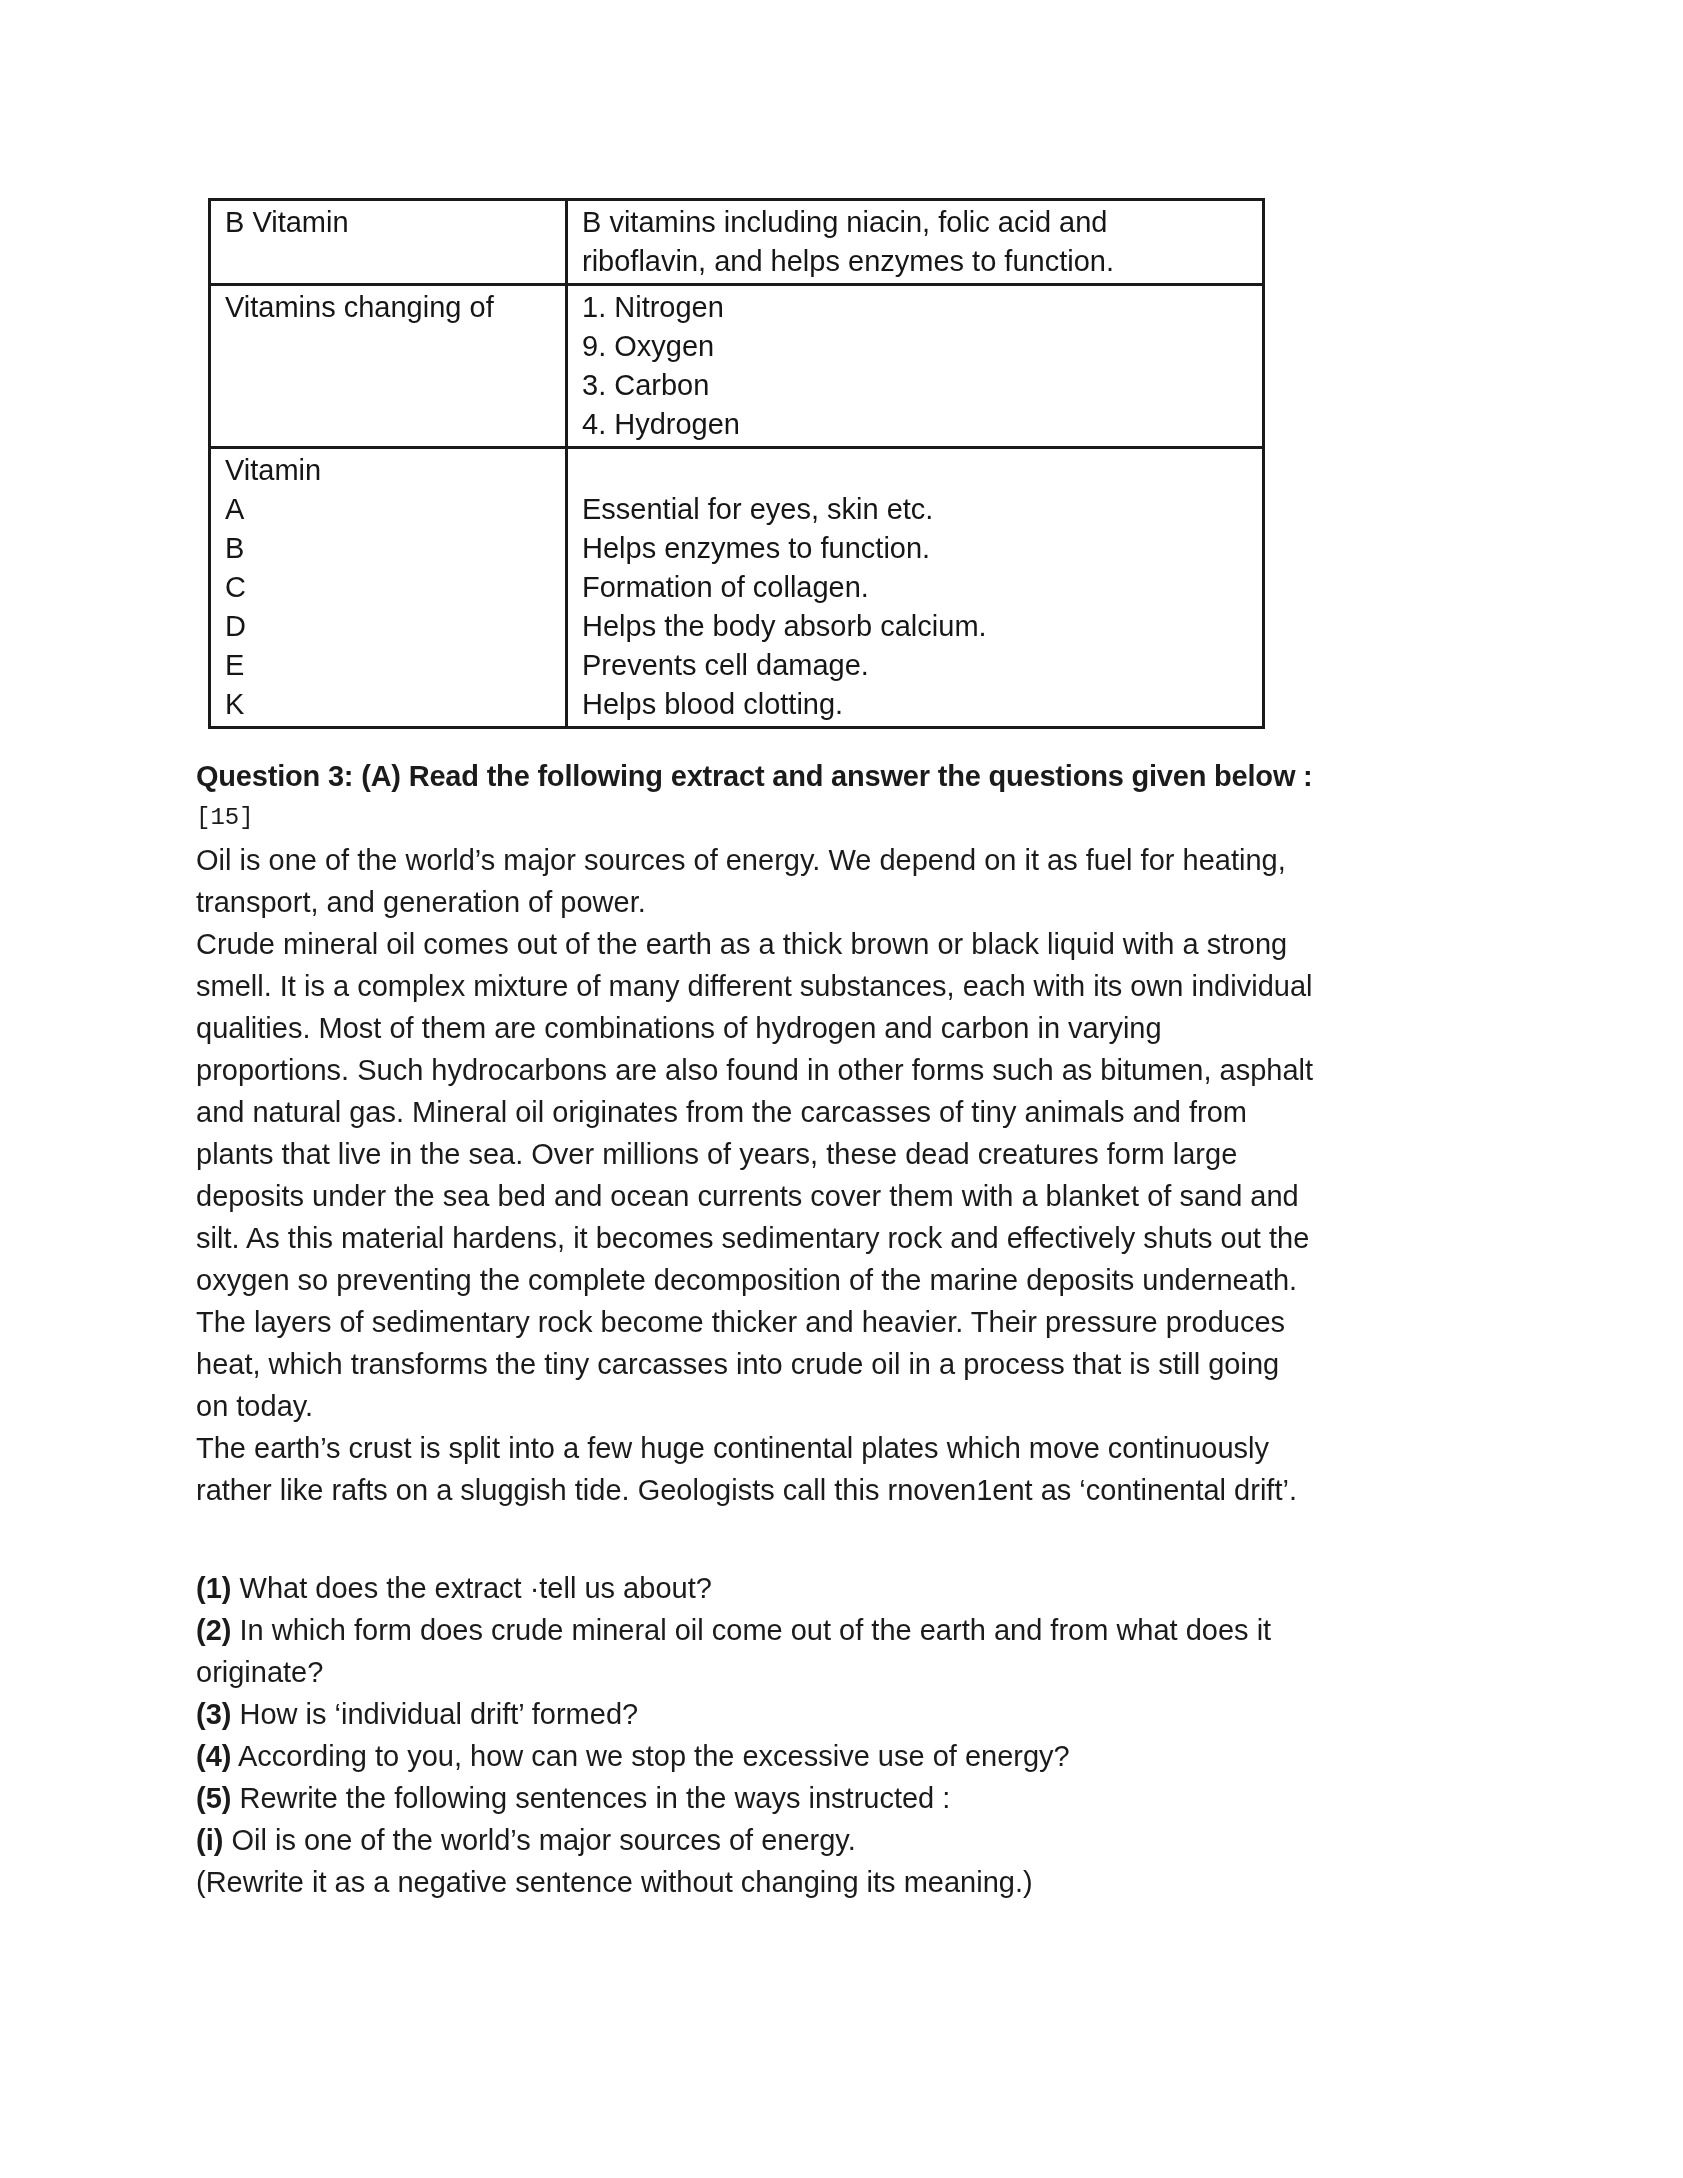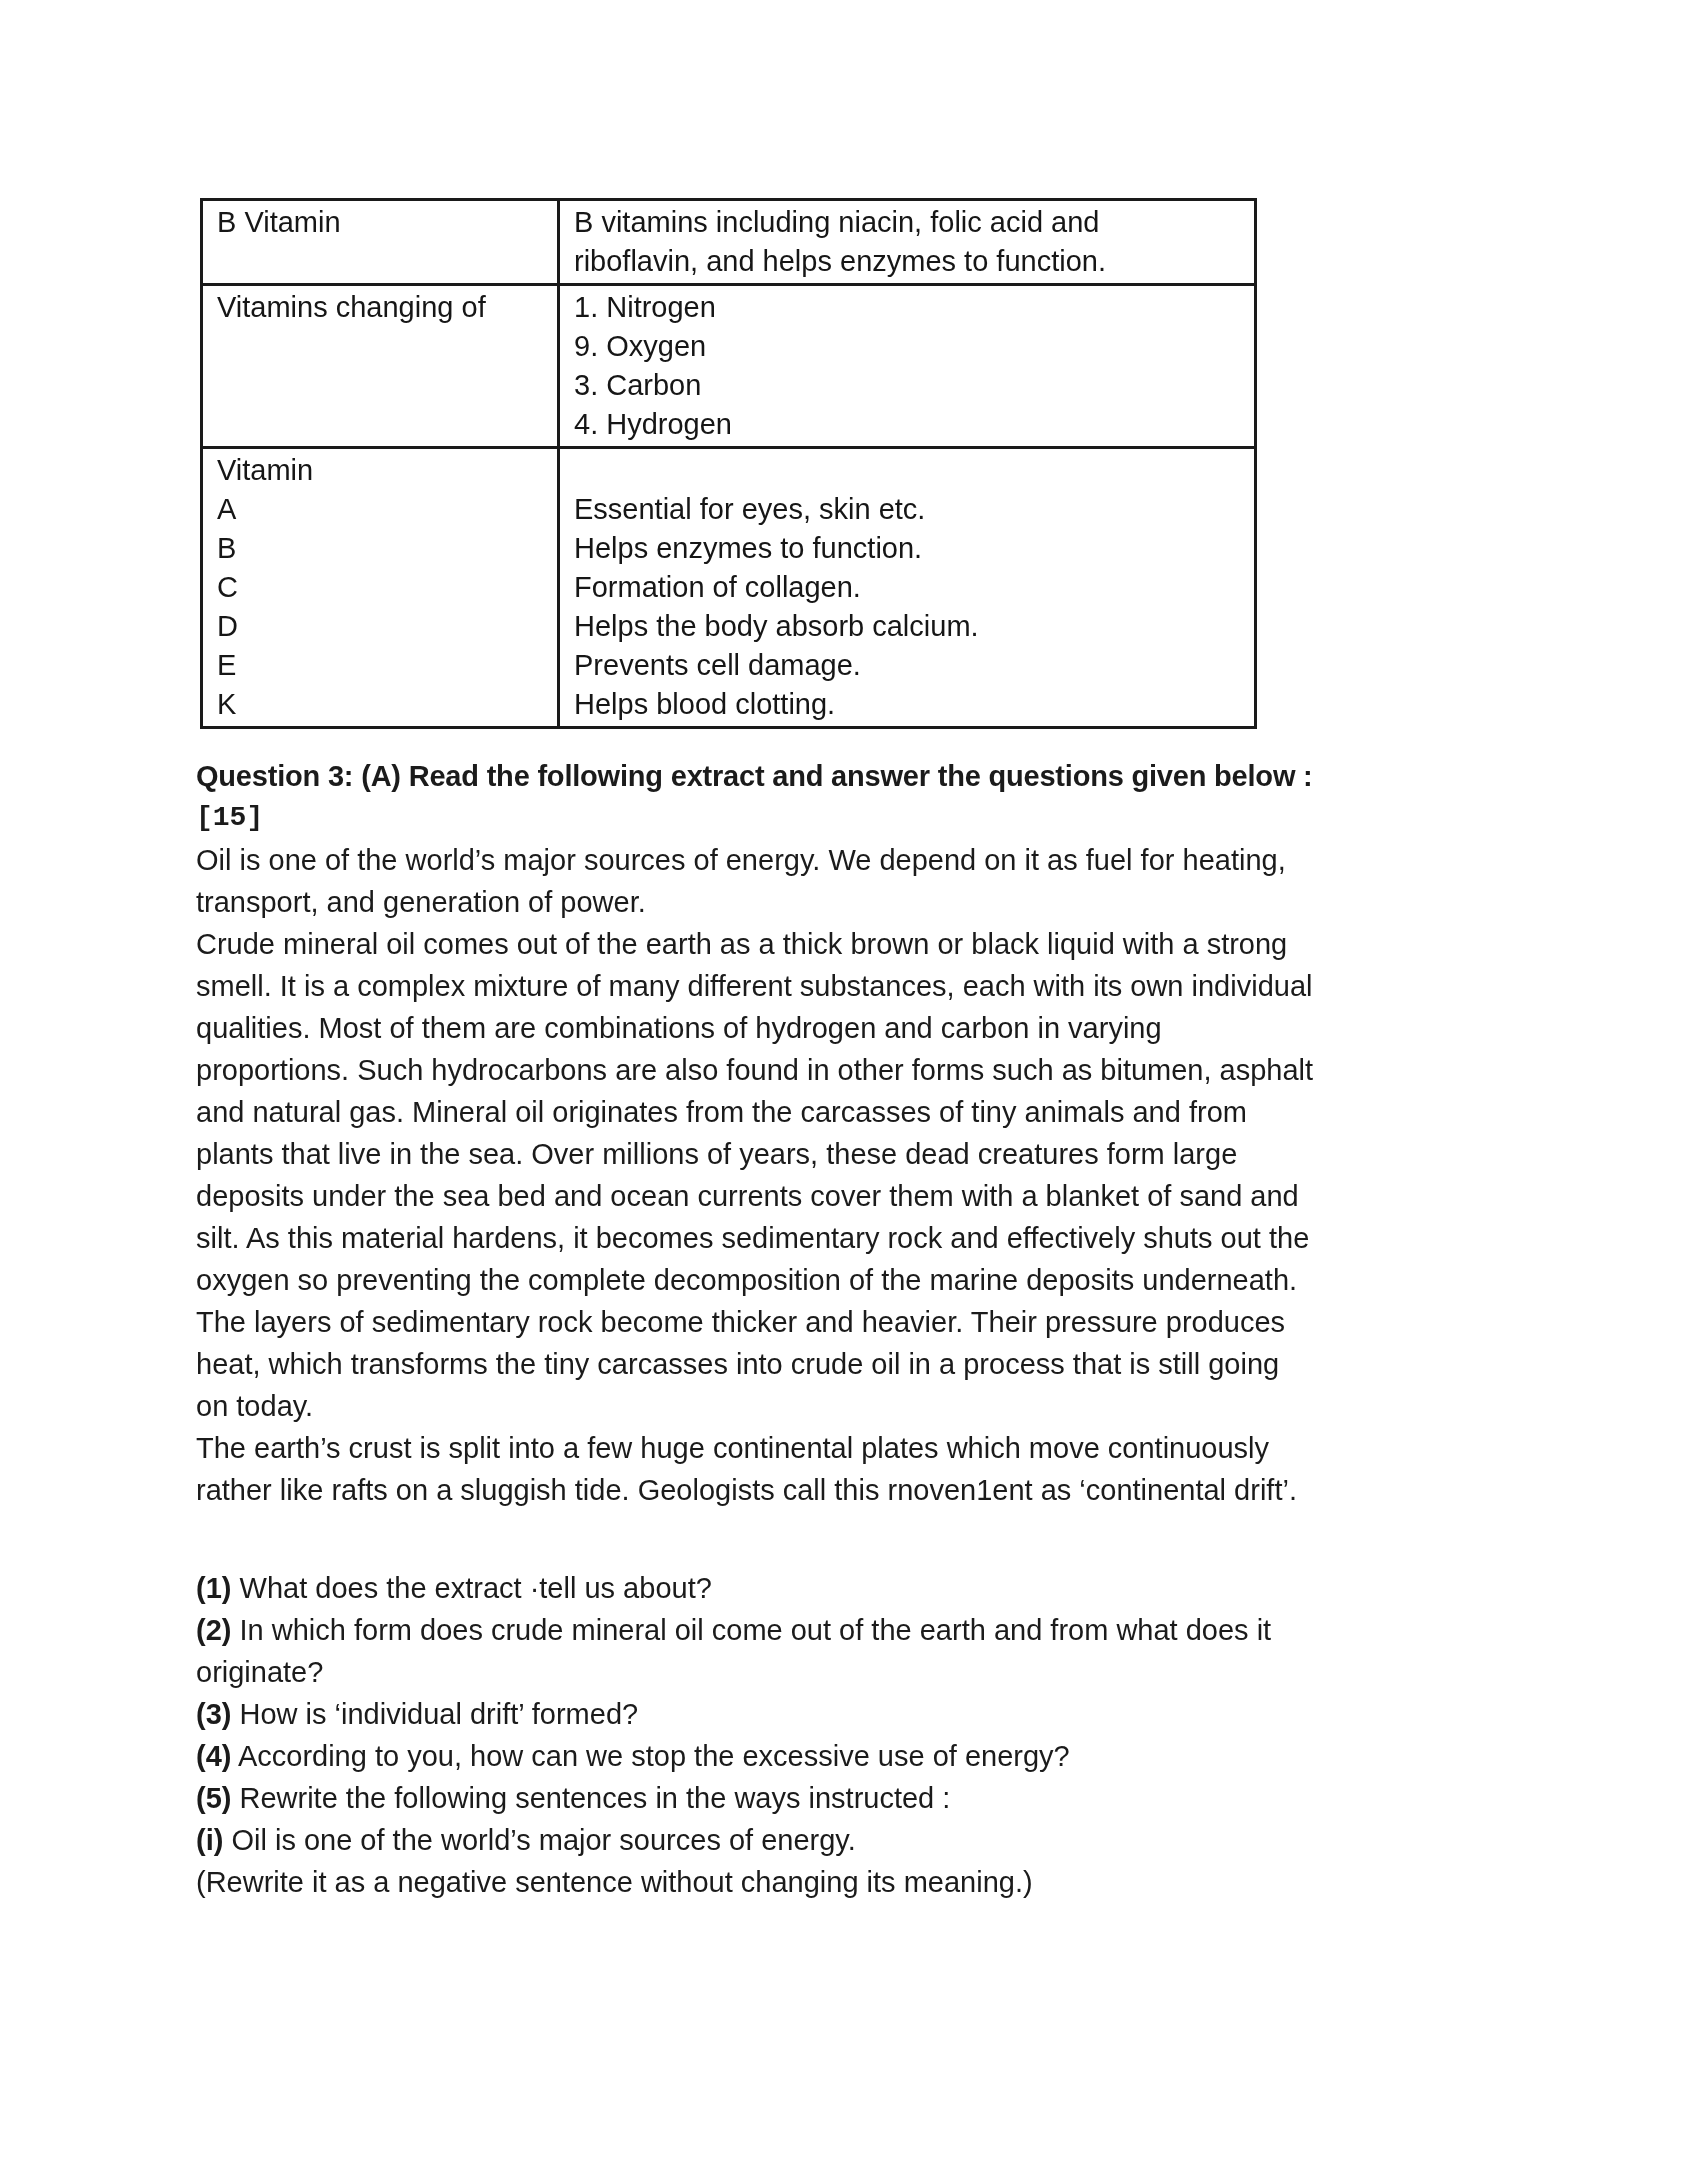--- a/index.html
+++ b/index.html
@@ -19,21 +19,21 @@
     padding-top: 198px;
     margin-left: 196px;
     width: 1445px;
     font-size: 29px;
     line-height: 42px;
   }
   table.vitamin-table {
     border-collapse: collapse;
     table-layout: fixed;
     width: 1054px;
-    margin-left: 4px;
+    margin-left: 12px;
     font-size: 29px;
     line-height: 39px;
     color: #161616;
   }
   table.vitamin-table td {
     border: 3px solid #1a1a1a;
     vertical-align: top;
     padding: 2px 14px;
     white-space: pre-line;
     overflow: hidden;
@@ -41,22 +41,22 @@
   table.vitamin-table tr.row-3 td.cell-right {
     padding-top: 41px; 
   }
   .question-heading {
     margin-top: 26px;
     font-weight: bold;
     letter-spacing: -0.2px;
   }
   .marks {
     font-family: "Liberation Mono", "DejaVu Sans Mono", monospace;
-    font-weight: bold;
-    font-size: 28px;
+    font-weight: normal;
+    font-size: 24px;
     line-height: 42px;
   }
   .para {
     white-space: pre-line;
   }
   .questions {
     margin-top: 56px;
   }
   .q-line {
     white-space: pre-line;

